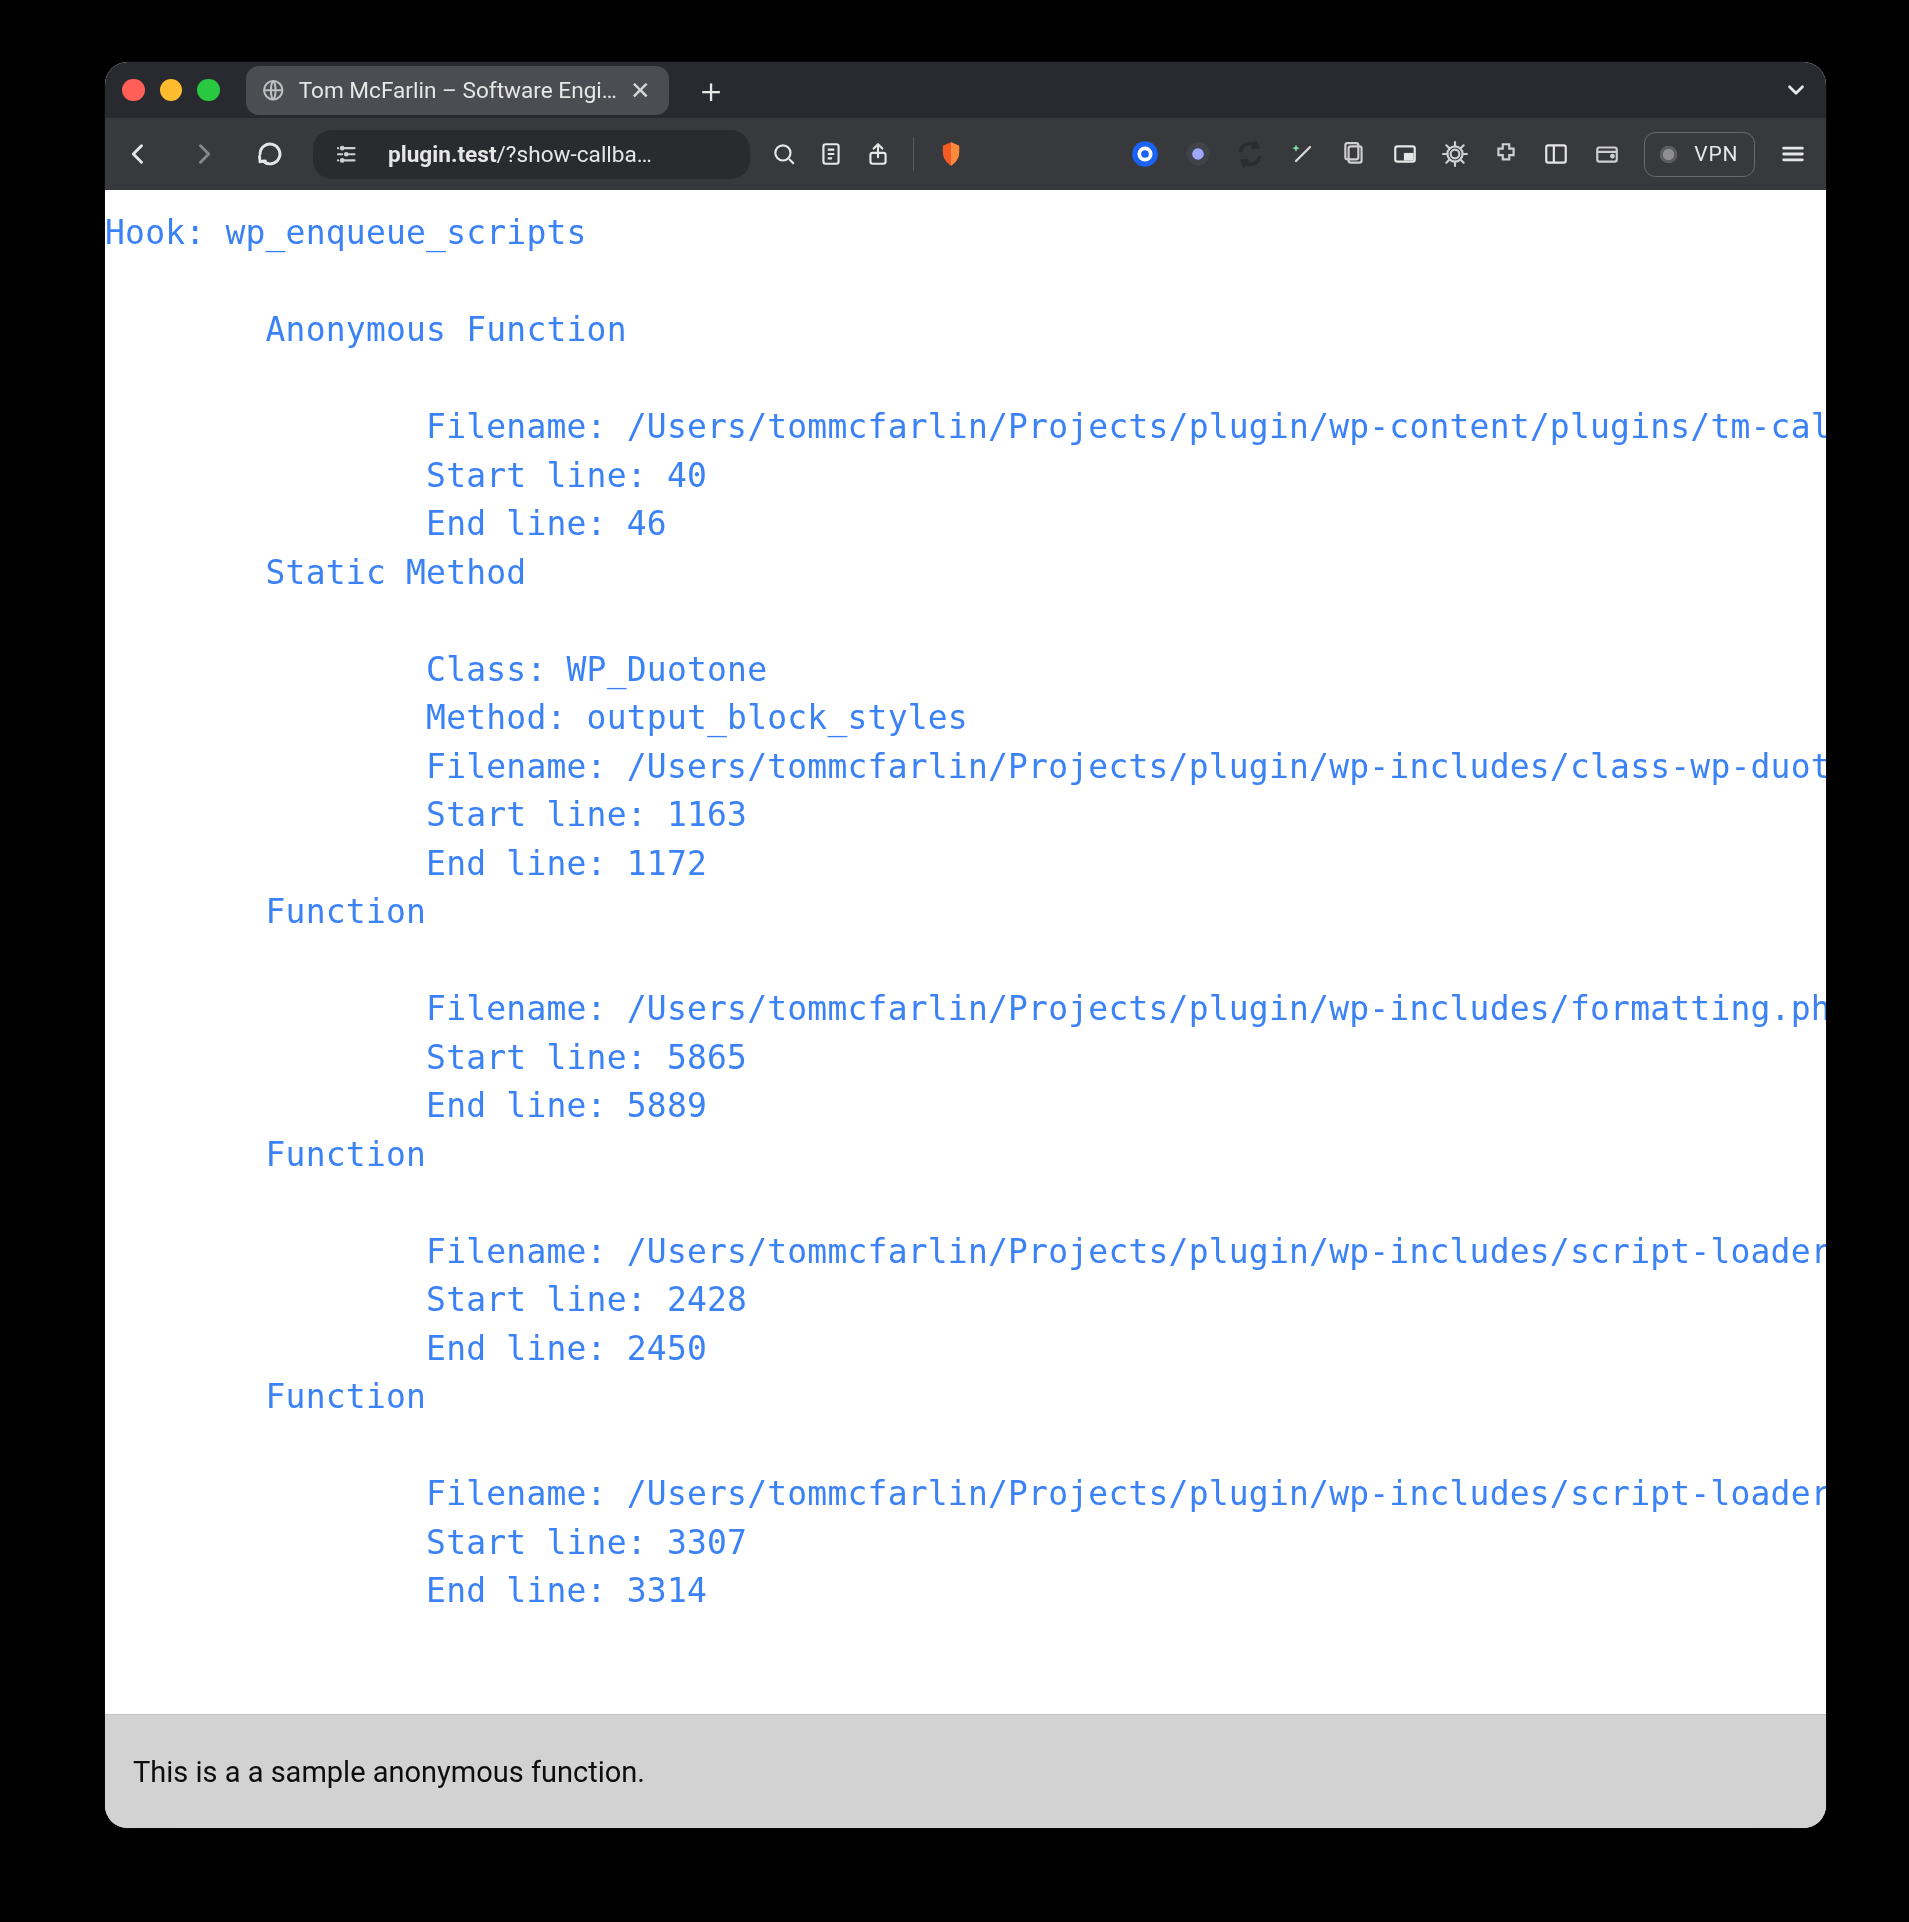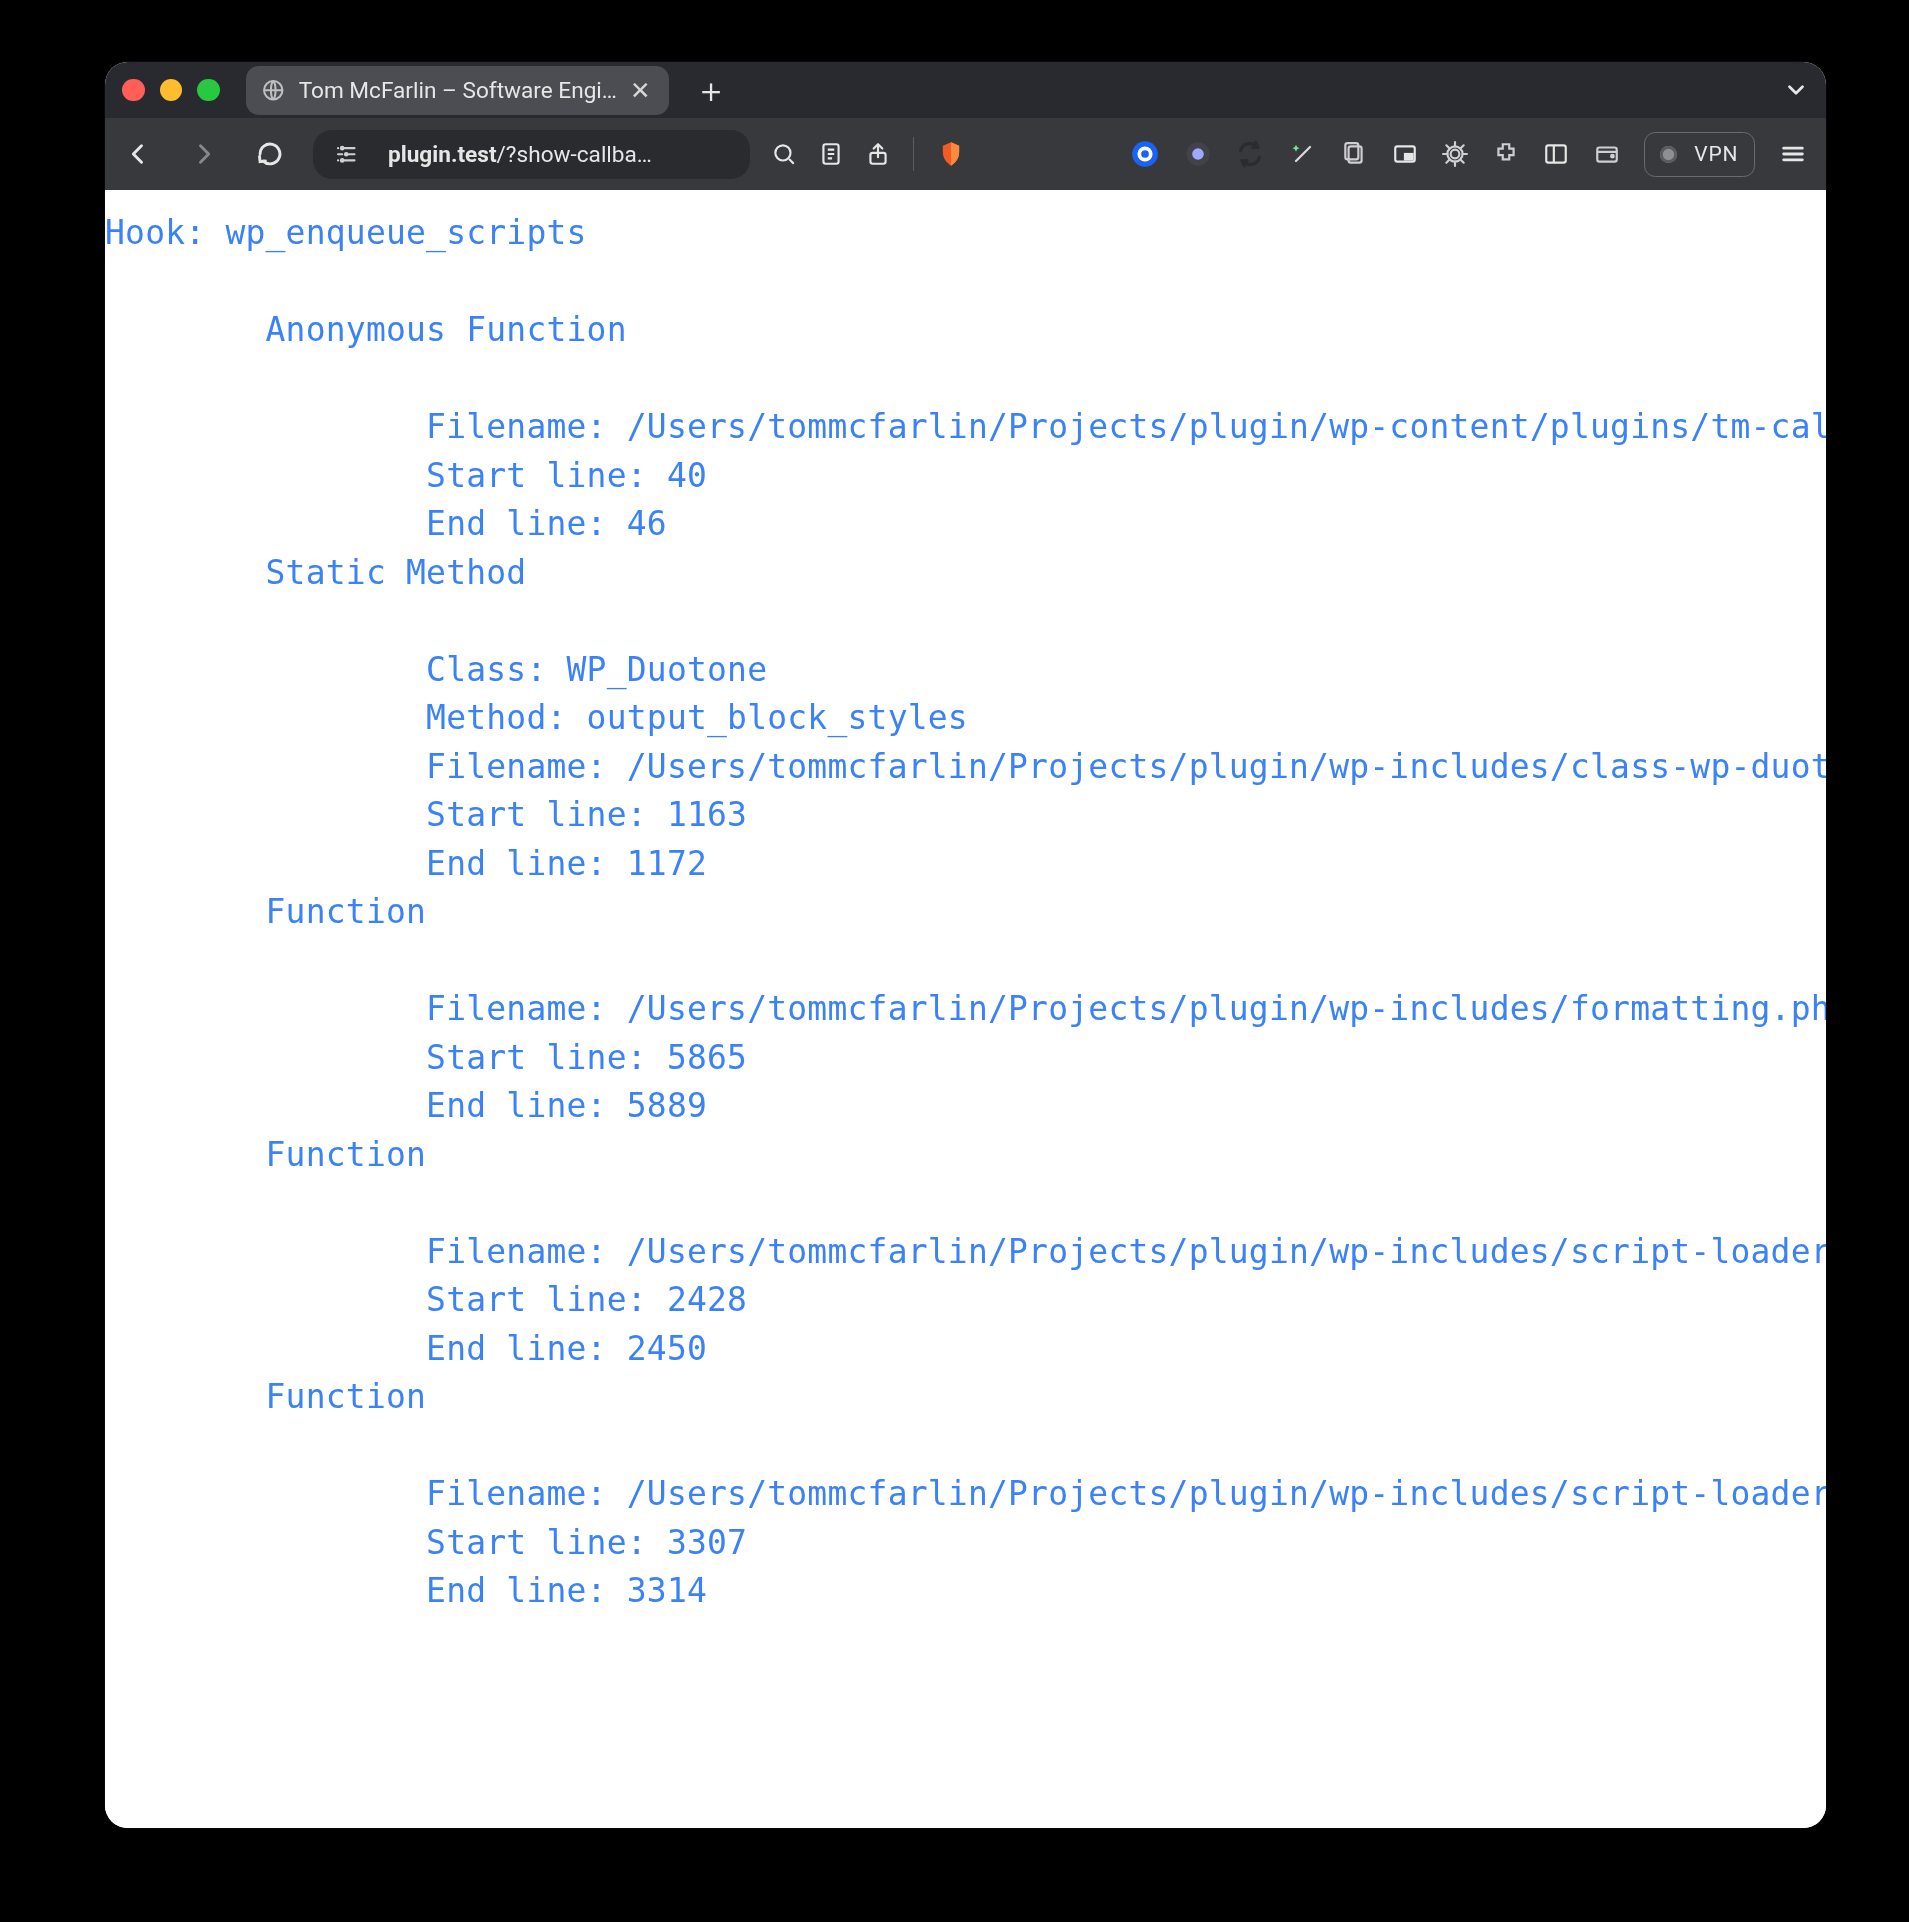--- a/index.html
+++ b/index.html
@@ -257,14 +257,17 @@
                 Filename: /Users/tommcfarlin/Projects/plugin/wp-includes/script-loader.php
                 Start line: 2428
                 End line: 2450
         Function
 
                 Filename: /Users/tommcfarlin/Projects/plugin/wp-includes/script-loader.php
                 Start line: 3307
                 End line: 3314</pre>
   </div>
 
+  <div class="caption">
+    <span>This is a a sample anonymous function.</span>
+  </div>
 </div>
 
 
 </body></html>

